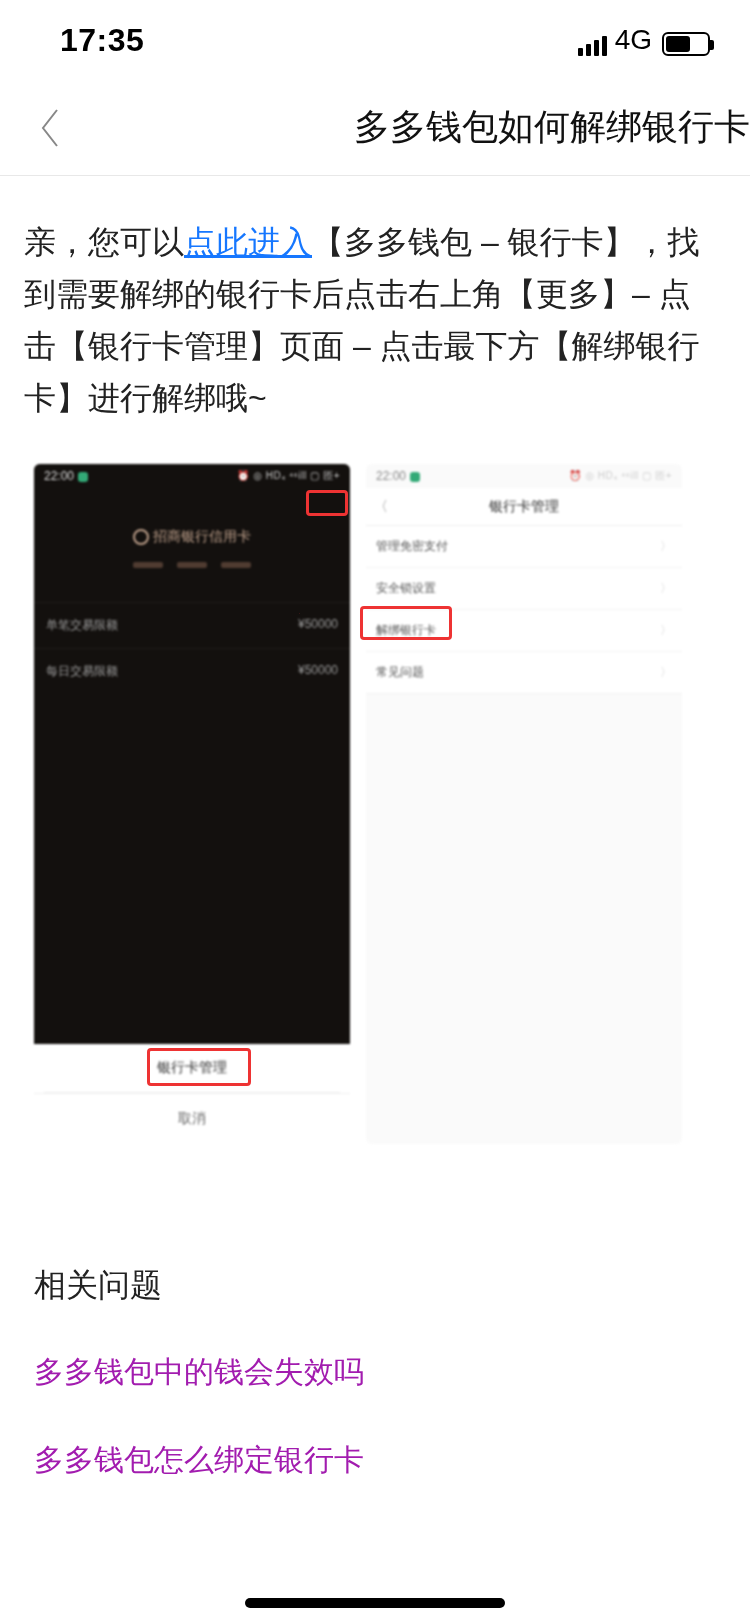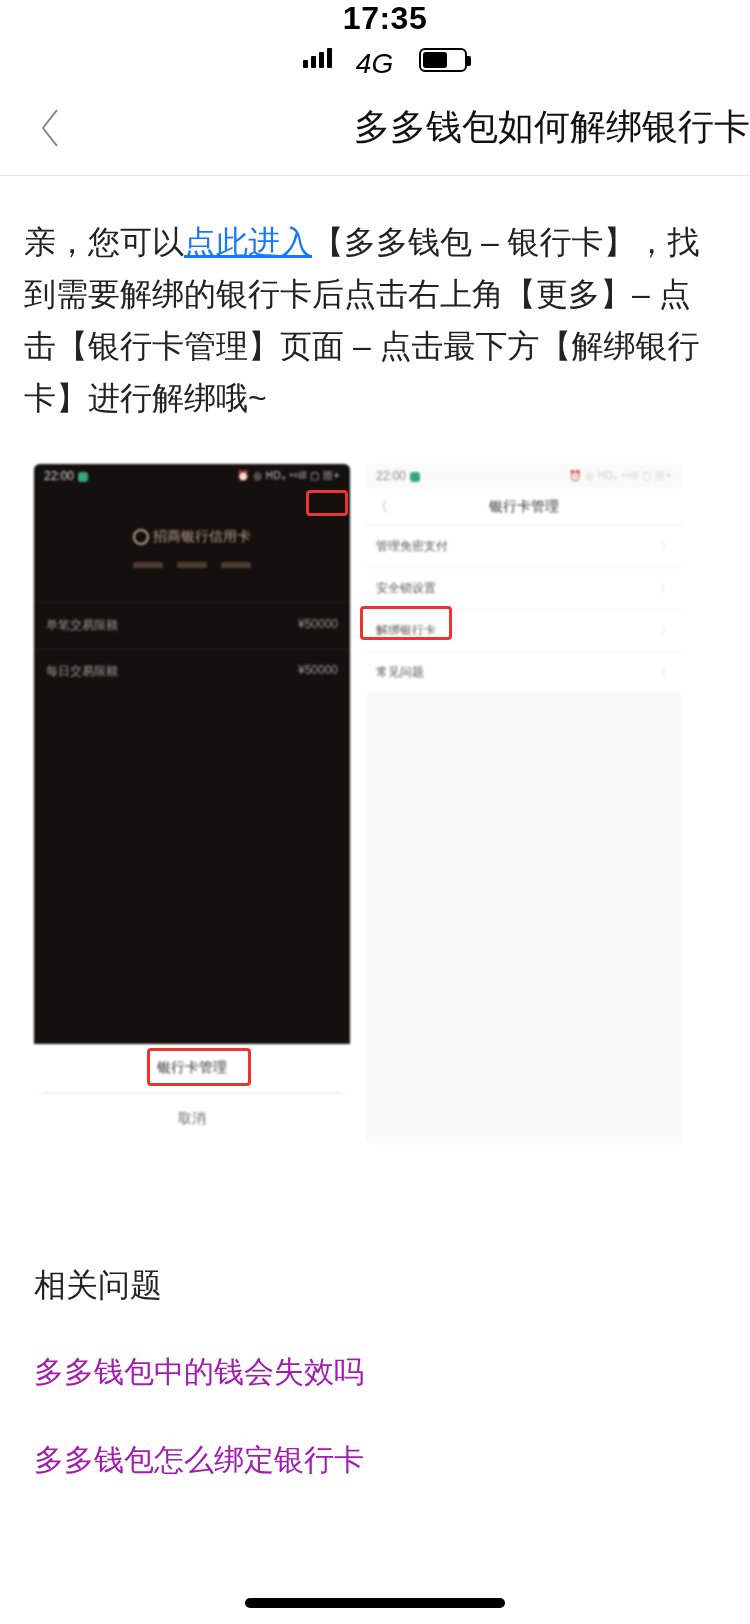--- a/index.html
+++ b/index.html
@@ -1,21 +1,21 @@
 <!DOCTYPE html>
 <html><head>
 <meta charset="utf-8">
 <style>
   * { box-sizing: border-box; margin: 0; padding: 0; }
   html, body { width: 750px; height: 1624px; background: #fff; font-family: -apple-system, "Helvetica Neue", Arial, sans-serif; color: #000; }
   
   
-  .status-bar { height: 80px; display: flex; align-items: center; justify-content: space-between; padding: 0 40px 0 60px; font-size: 32px; font-weight: 600; flex-direction: column; }
+  .status-bar { height: 80px; display: flex; align-items: center; justify-content: space-between; padding: 0 40px 0 60px; font-size: 32px; font-weight: 600; }
   .status-time { letter-spacing: 0.5px; }
-  .status-right { display: flex; align-items: flex-start; gap: 22px; font-style: italic; }
+  .status-right { display: flex; align-items: flex-end; gap: 6px; }
   .signal { display: flex; align-items: flex-end; gap: 3px; }
   .signal span { width: 5px; background:#000; border-radius:1px; display:block;}
   .signal span:nth-child(1){height:8px;}
   .signal span:nth-child(2){height:12px;}
   .signal span:nth-child(3){height:16px;}
   .signal span:nth-child(4){height:20px;}
   .net-label{font-size:28px; font-weight:500; margin-left:2px;}
   .battery { width: 48px; height: 24px; border: 2.5px solid #000; border-radius: 6px; position: relative; margin-left:4px;}
   .battery::after { content:""; position:absolute; right:-6px; top:6px; width:4px; height:10px; background:#000; border-radius:0 2px 2px 0;}
   .battery .fill { position:absolute; left:2px; top:2px; bottom:2px; width:24px; background:#000; border-radius:3px;}

